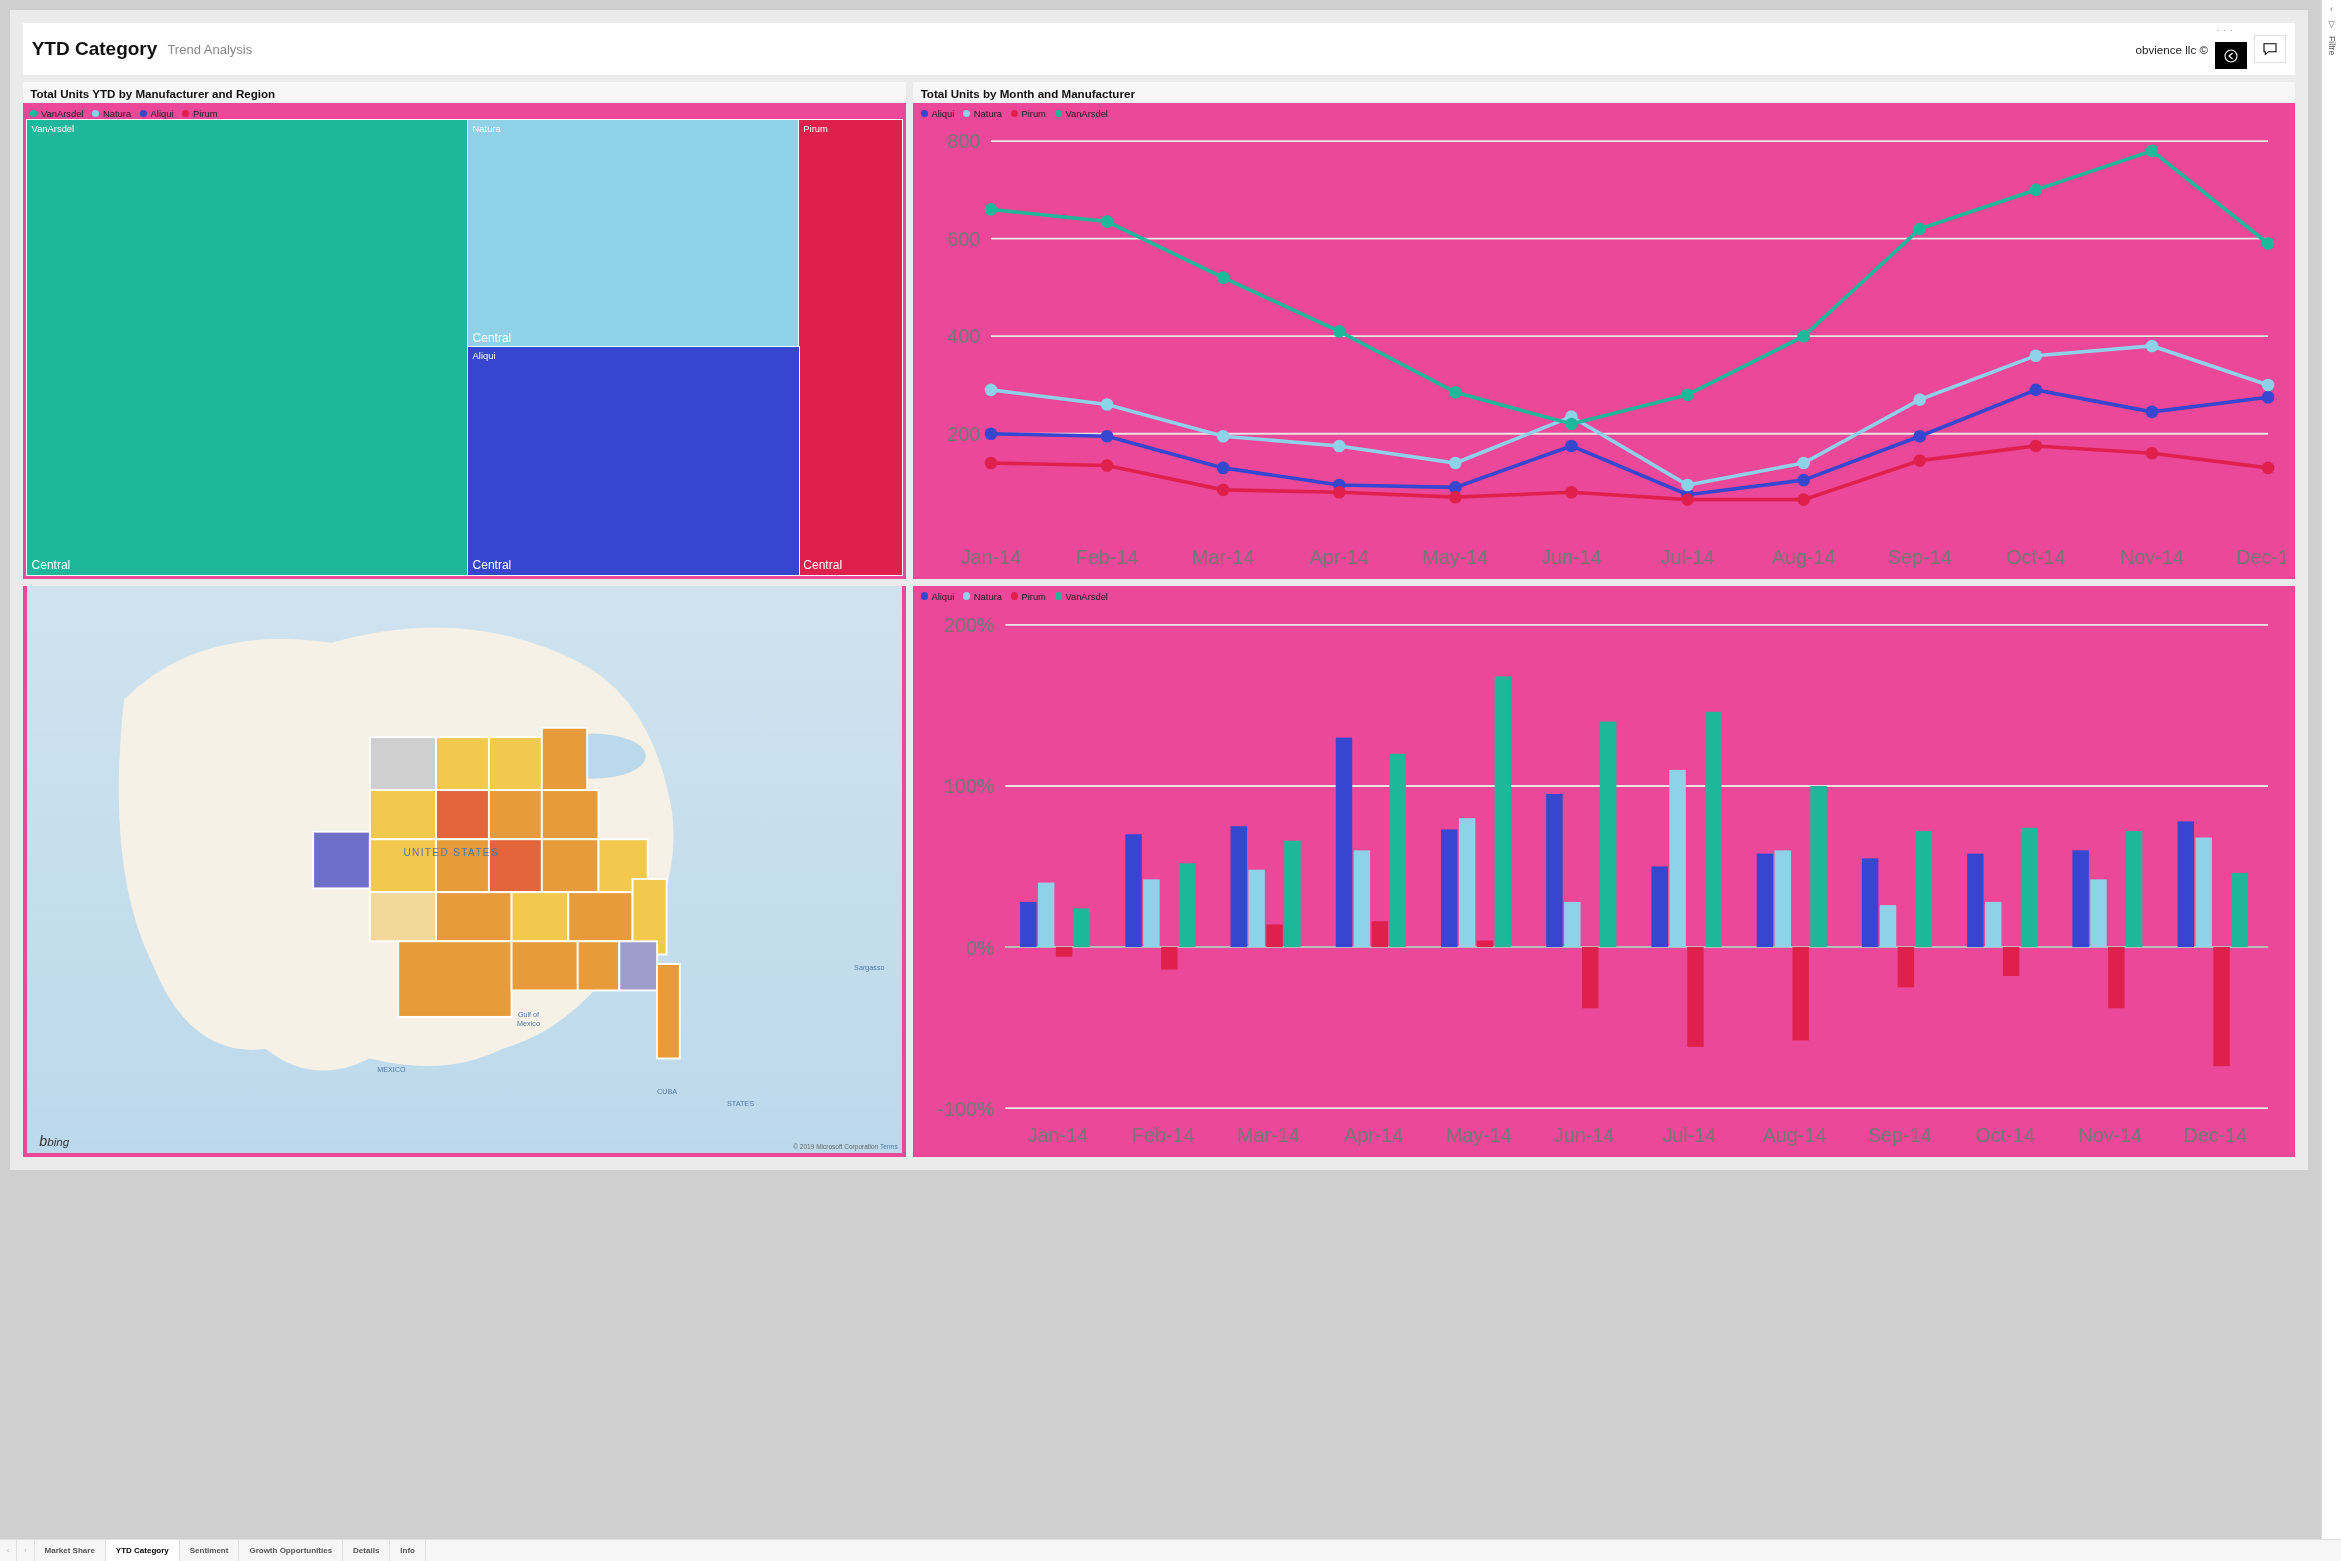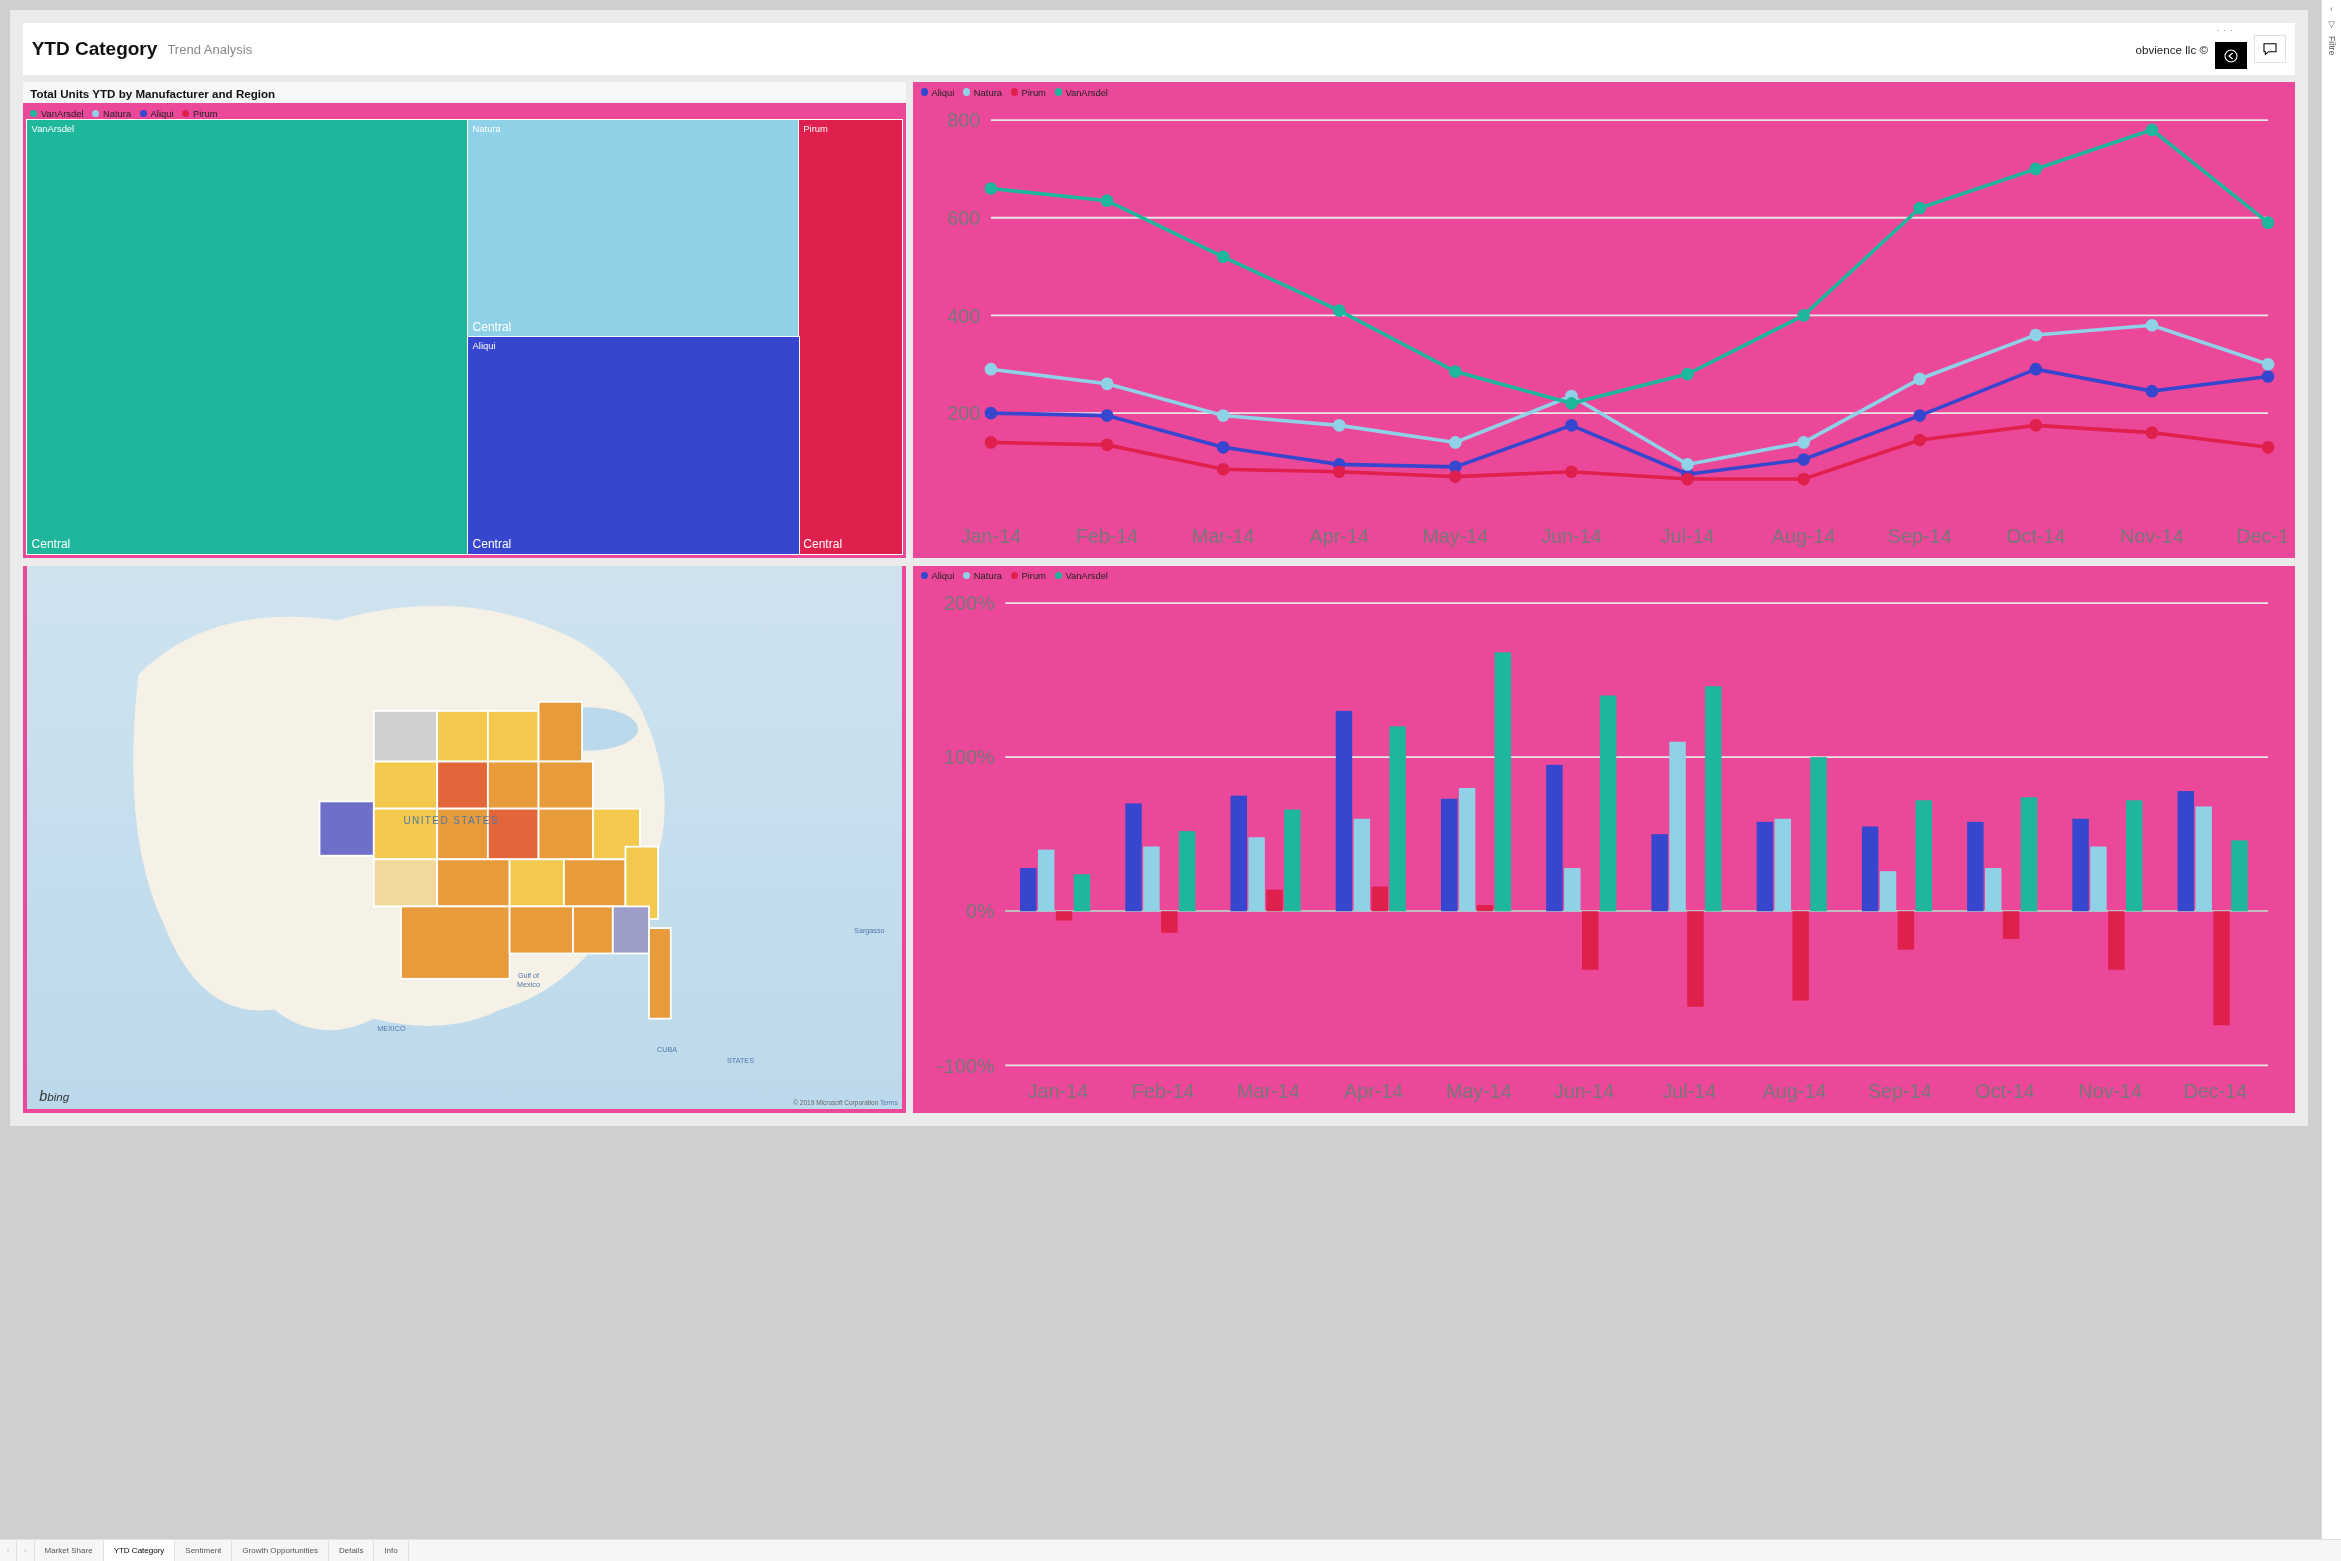--- a/index.html
+++ b/index.html
@@ -39,21 +39,21 @@
   .series-line{fill:none;stroke-width:2;}
   .dot{r:3.5;}
   .mapbox{flex:1;position:relative;background:linear-gradient(#cfe3ef,#bcd9eb);overflow:hidden;margin:0 4.3px 4.3px 4.3px;}
   .map-label{position:absolute;font-size:7.2px;color:#5177a6;}
   .bing{position:absolute;bottom:4.3px;left:12px;font-weight:400;font-style:italic;font-size:11.6px;color:#333;}
   .bing .b{font-size:14.4px;}
   .mscred{position:absolute;bottom:2.9px;right:4.3px;font-size:6.5px;color:#666;}
   .mscred a{color:#5177a6;}
   .page-tabs{height:21.7px;background:#f6f6f6;border-top:0.7px solid #e0e0e0;display:flex;align-items:stretch;font-size:8px;color:#555;}
   .page-tabs .nav{width:17.3px;display:flex;align-items:center;justify-content:center;border-right:0.7px solid #e0e0e0;color:#bbb;}
-  .page-tabs .tab{padding:0 10px;display:flex;align-items:center;border-right:0.7px solid #e0e0e0;cursor:pointer;}
+  .page-tabs .tab{padding:0 10px;display:flex;align-items:center;border-right:0.7px solid #e0e0e0;cursor:pointer;font-weight:bold;}
   .page-tabs .tab.active{background:#fff;color:#000;}
 </style>
 </head>
 <body>
 
 <div class="app">
   <div class="canvas-outer">
 
     <div class="filter-rail">
       <span class="chevron">‹</span>
@@ -120,20 +120,21 @@
                 <span class="region">Central</span>
               </div>
             <div class="tm-cell" style="grid-column:2;background:#3646cf">
                 <span class="name">Aliqui</span>
                 <span class="region">Central</span>
               </div>
           </div>
         </div>
 
         <div class="tile">
+          <div class="tile-title">Total Units by Month and Manufacturer</div>
           <div class="legend" id="legend-line">
               <span>
                 <i class="swatch" style="background: rgb(54, 70, 207);"></i>
                 <span>Aliqui</span>
               </span>
               <span>
                 <i class="swatch" style="background: rgb(143, 210, 232);"></i>
                 <span>Natura</span>
               </span>
               <span>

